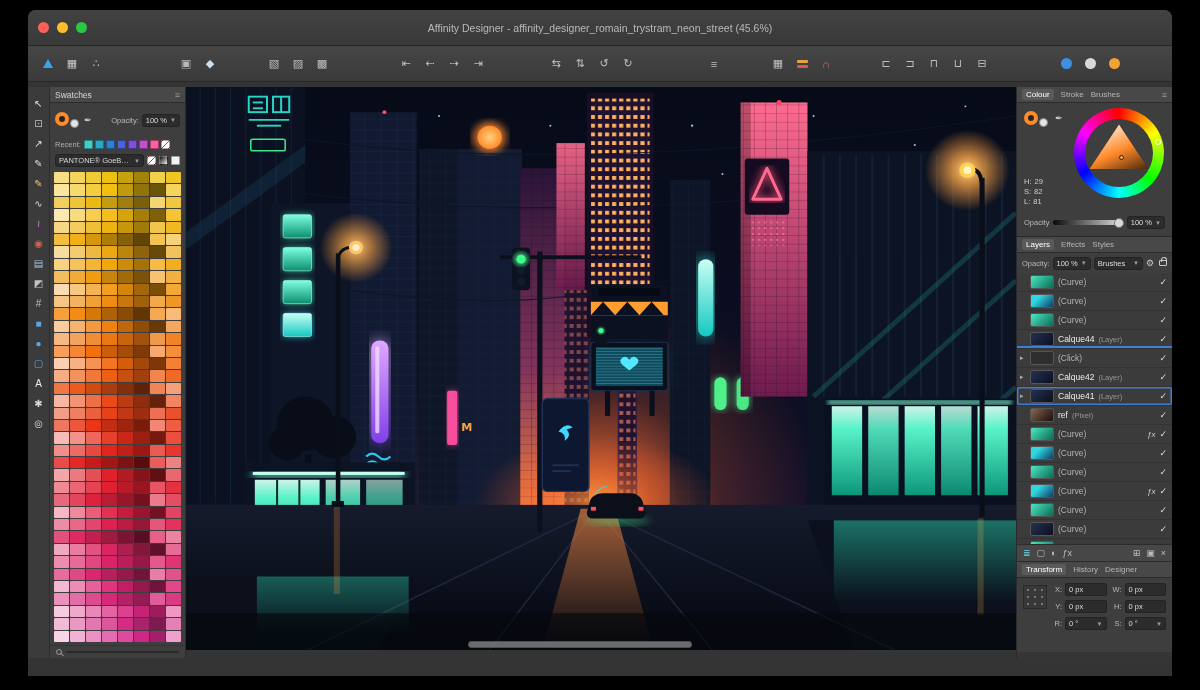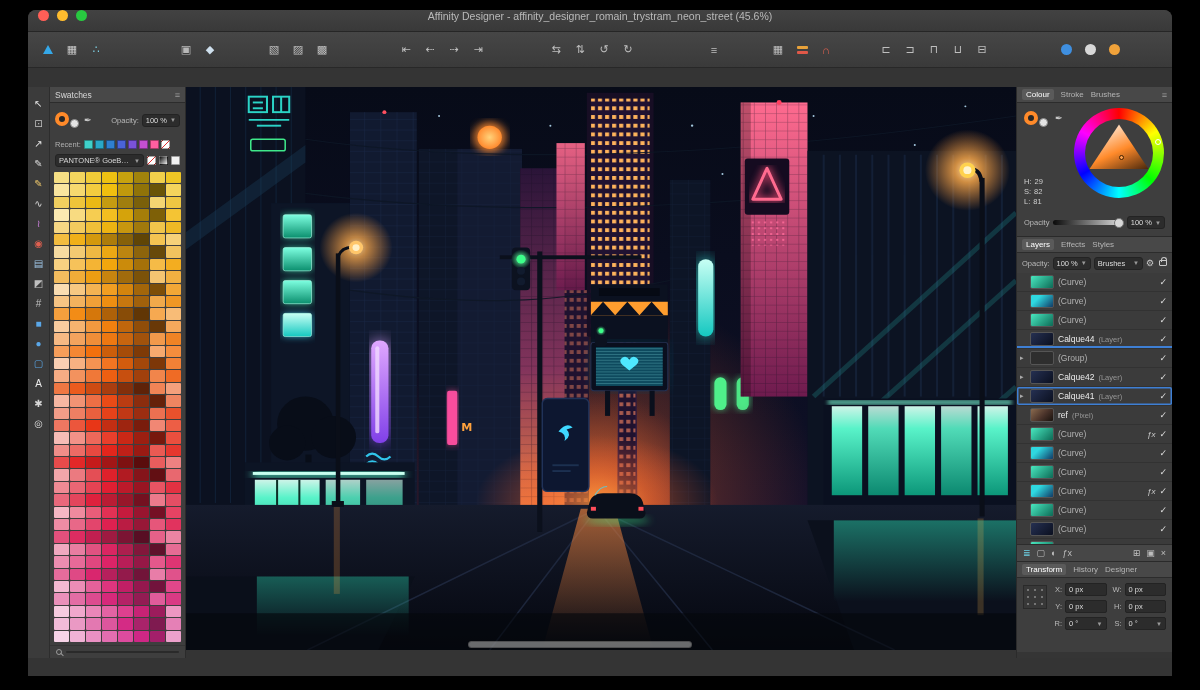--- a/index.html
+++ b/index.html
@@ -2,22 +2,22 @@
 <html><head>
 <meta charset="utf-8">
 <style>
   html,body{margin:0;padding:0;background:#000;width:1200px;height:690px;overflow:hidden;
     font-family:"Liberation Sans","DejaVu Sans",sans-serif;-webkit-font-smoothing:antialiased;}
   *{box-sizing:border-box;}
   i{font-style:normal;display:inline-block;}
   .window{position:absolute;left:28px;top:10px;width:1144px;height:666px;background:#343434;
     border-radius:8px 8px 0 0;overflow:hidden;box-shadow:0 12px 40px rgba(0,0,0,.7);}
   
-  .titlebar{height:22px;background:linear-gradient(#424242,#393939);border-bottom:1px solid #262626;
-    display:flex;position:relative;}
+  .titlebar{height:36px;background:linear-gradient(#424242,#393939);border-bottom:1px solid #262626;
+    display:flex;align-items:center;position:relative;}
   .lights{display:flex;gap:8px;margin-left:10px;}
   .light{width:11px;height:11px;border-radius:50%;}
   .title{position:absolute;left:0;right:0;text-align:center;font-size:10.5px;color:#b9b9b9;pointer-events:none;}
   
   .toolbar{height:36px;background:linear-gradient(#464646,#3a3a3a);border-bottom:1px solid #282828;
     display:flex;align-items:center;padding:0 10px;}
   .tb-group{display:flex;align-items:center;gap:4px;}
   .tb-btn{width:20px;height:17px;display:flex;align-items:center;justify-content:center;
     font-size:11px;color:#bfbfbf;border-radius:3px;}
   .tri{width:0;height:0;border-left:5px solid transparent;border-right:5px solid transparent;border-bottom:9px solid #35a8e8;}
@@ -1009,21 +1009,21 @@
               <span class="arr"></span>
               <span class="th dark"></span>
               <span class="nm">Calque44</span>
               <span class="sfx">(Layer)</span>
               <span class="sp"></span>
               <span class="chk">✓</span>
             </div>
             <div class="lrow">
               <span class="arr">▸</span>
               <span class="th group"></span>
-              <span class="nm muted">(Group)</span>
+              <span class="nm muted">(Click)</span>
               <span class="sp"></span>
               <span class="chk">✓</span>
             </div>
             <div class="lrow">
               <span class="arr">▸</span>
               <span class="th dark"></span>
               <span class="nm">Calque42</span>
               <span class="sfx">(Layer)</span>
               <span class="sp"></span>
               <span class="chk">✓</span>

